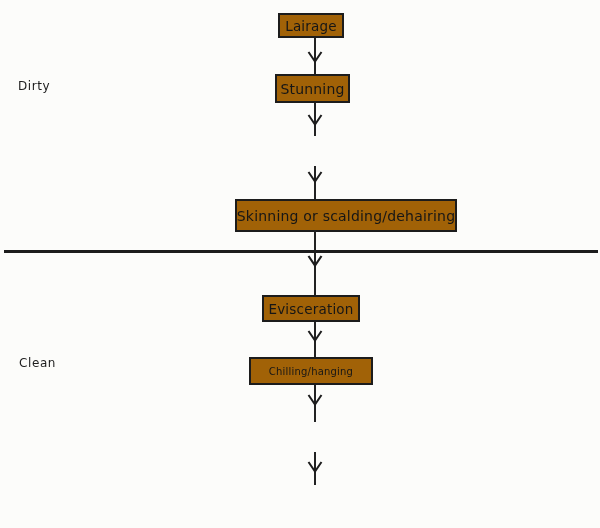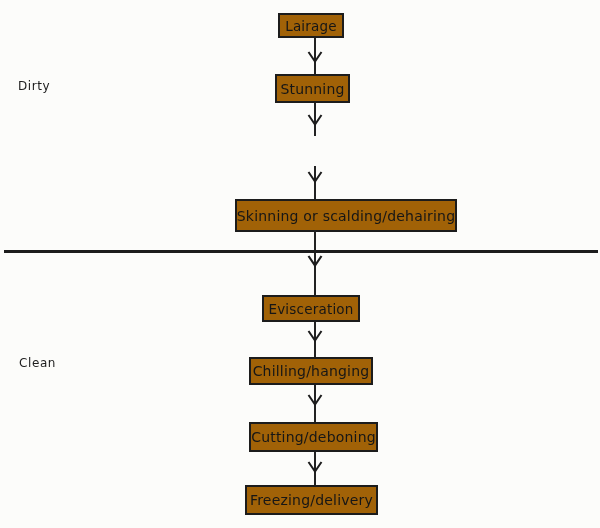--- a/index.html
+++ b/index.html
@@ -51,39 +51,37 @@
     position: absolute;
     height: 2.5px;
     background: #1c1c1c;
   }
   
   #n0 { left: 278px; top: 13px;  width: 66px;  height: 25px; }
   #n1 { left: 275px; top: 74px;  width: 75px;  height: 29px; font-size: 14px; }
   #n2 { left: 218px; top: 136px; width: 189px; height: 30px; font-size: 14px; }
   #n3 { left: 193px; top: 199px; width: 222px; height: 33px; font-size: 14px; margin-left: 42px; }
   #n4 { left: 262px; top: 295px; width: 98px;  height: 27px; }
-  #n5 { left: 249px; top: 357px; width: 124px; height: 28px; font-size: 14px; }
+  #n5 { left: 249px; top: 357px; width: 124px; height: 28px; font-size: 10px; }
   #n6 { left: 249px; top: 422px; width: 129px; height: 30px; font-size: 14px; }
   #n7 { left: 245px; top: 485px; width: 133px; height: 30px; font-size: 14px; }
 </style>
 </head>
 <body>
 
 <div id="canvas">
 
   <div class="zone-label" style="left:18px; top:79px;">Dirty</div>
   <div class="zone-label" style="left:19px; top:356px;">Clean</div>
 
   <div id="n0" class="node">Lairage</div>
   <div id="n1" class="node">Stunning</div>
   <div id="n3" class="node">Skinning or scalding/dehairing</div>
   <div id="n4" class="node">Evisceration</div>
   <div id="n5" class="node">Chilling/hanging</div>
-  <div id="n6" class="node">Cutting/deboning</div>
-  <div id="n7" class="node">Freezing/delivery</div>
 
   <div class="connector-line" style="left:314px; top:38px;  height:36px;"></div>
   <div class="connector-line" style="left:314px; top:103px; height:33px;"></div>
   <div class="connector-line" style="left:314px; top:166px; height:33px;"></div>
   <div class="connector-line" style="left:314px; top:230px; height:65px;"></div>
   <div class="connector-line" style="left:314px; top:322px; height:35px;"></div>
   <div class="connector-line" style="left:314px; top:385px; height:37px;"></div>
   <div class="connector-line" style="left:314px; top:452px; height:33px;"></div>
 
   <div class="arrowhead" style="left:307px; top:51px;">

